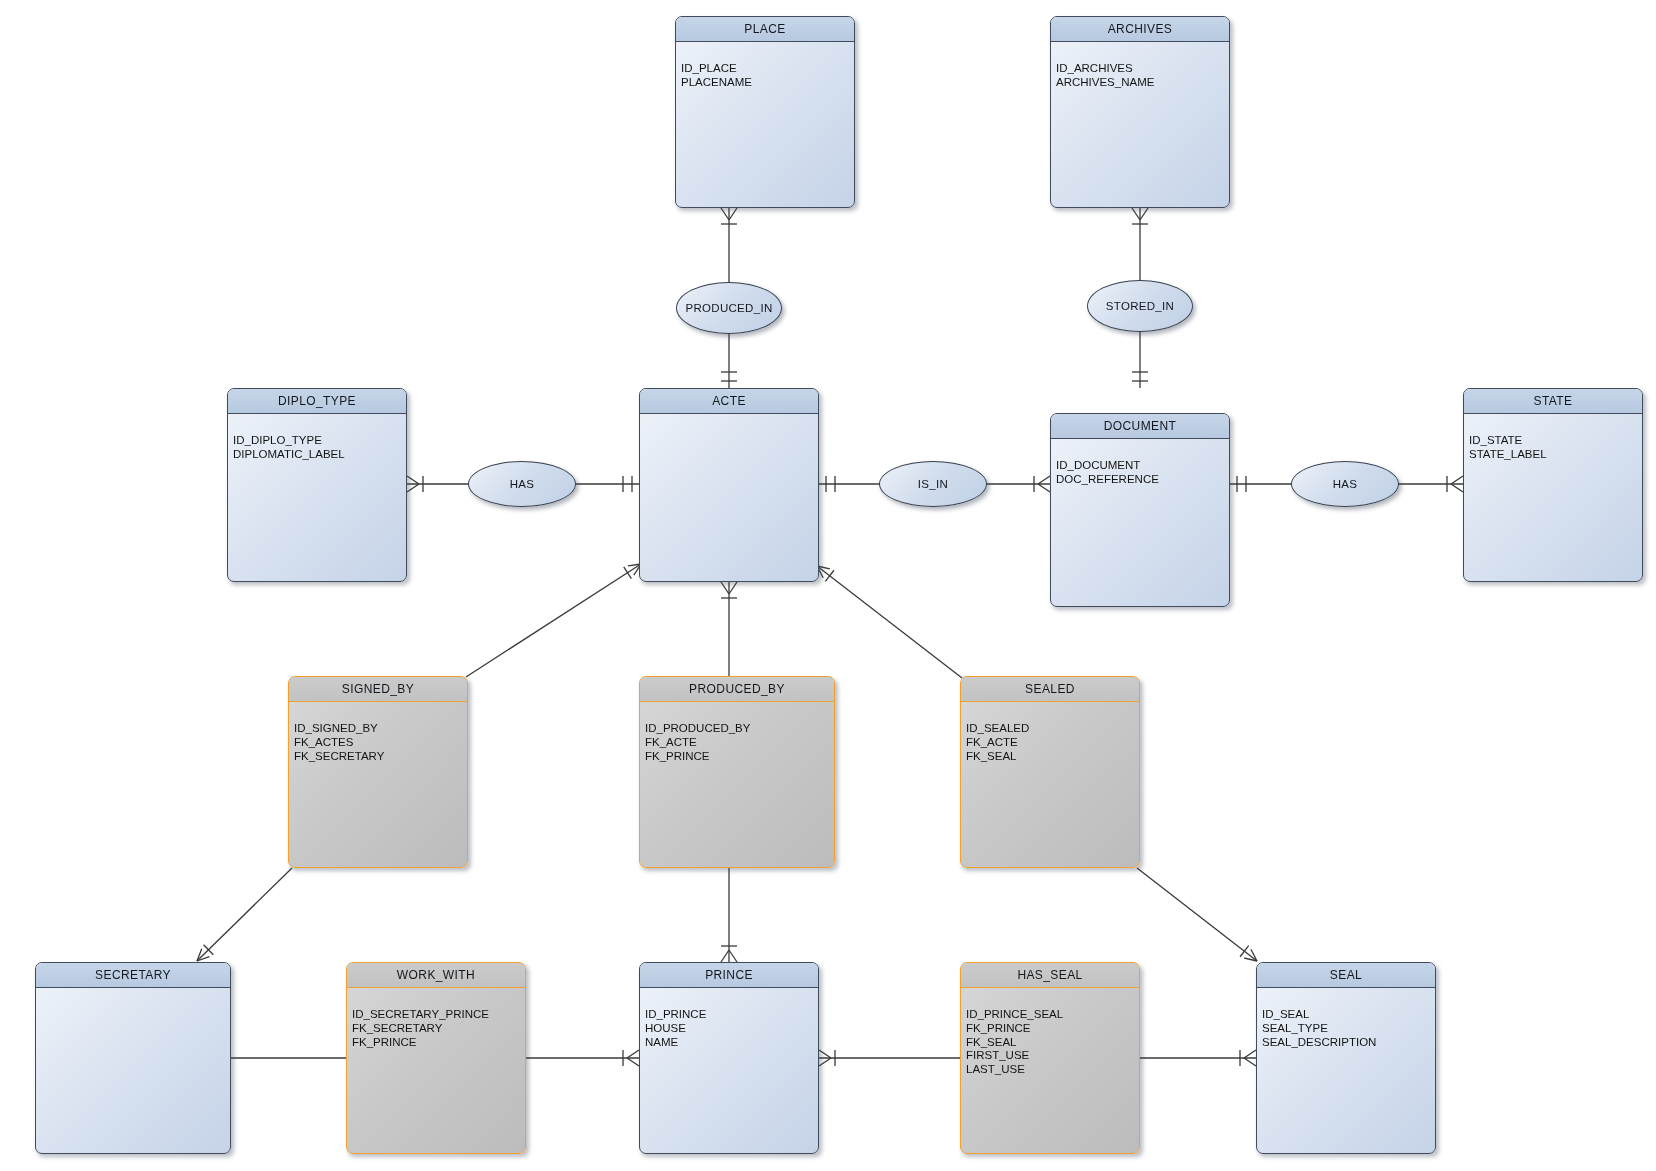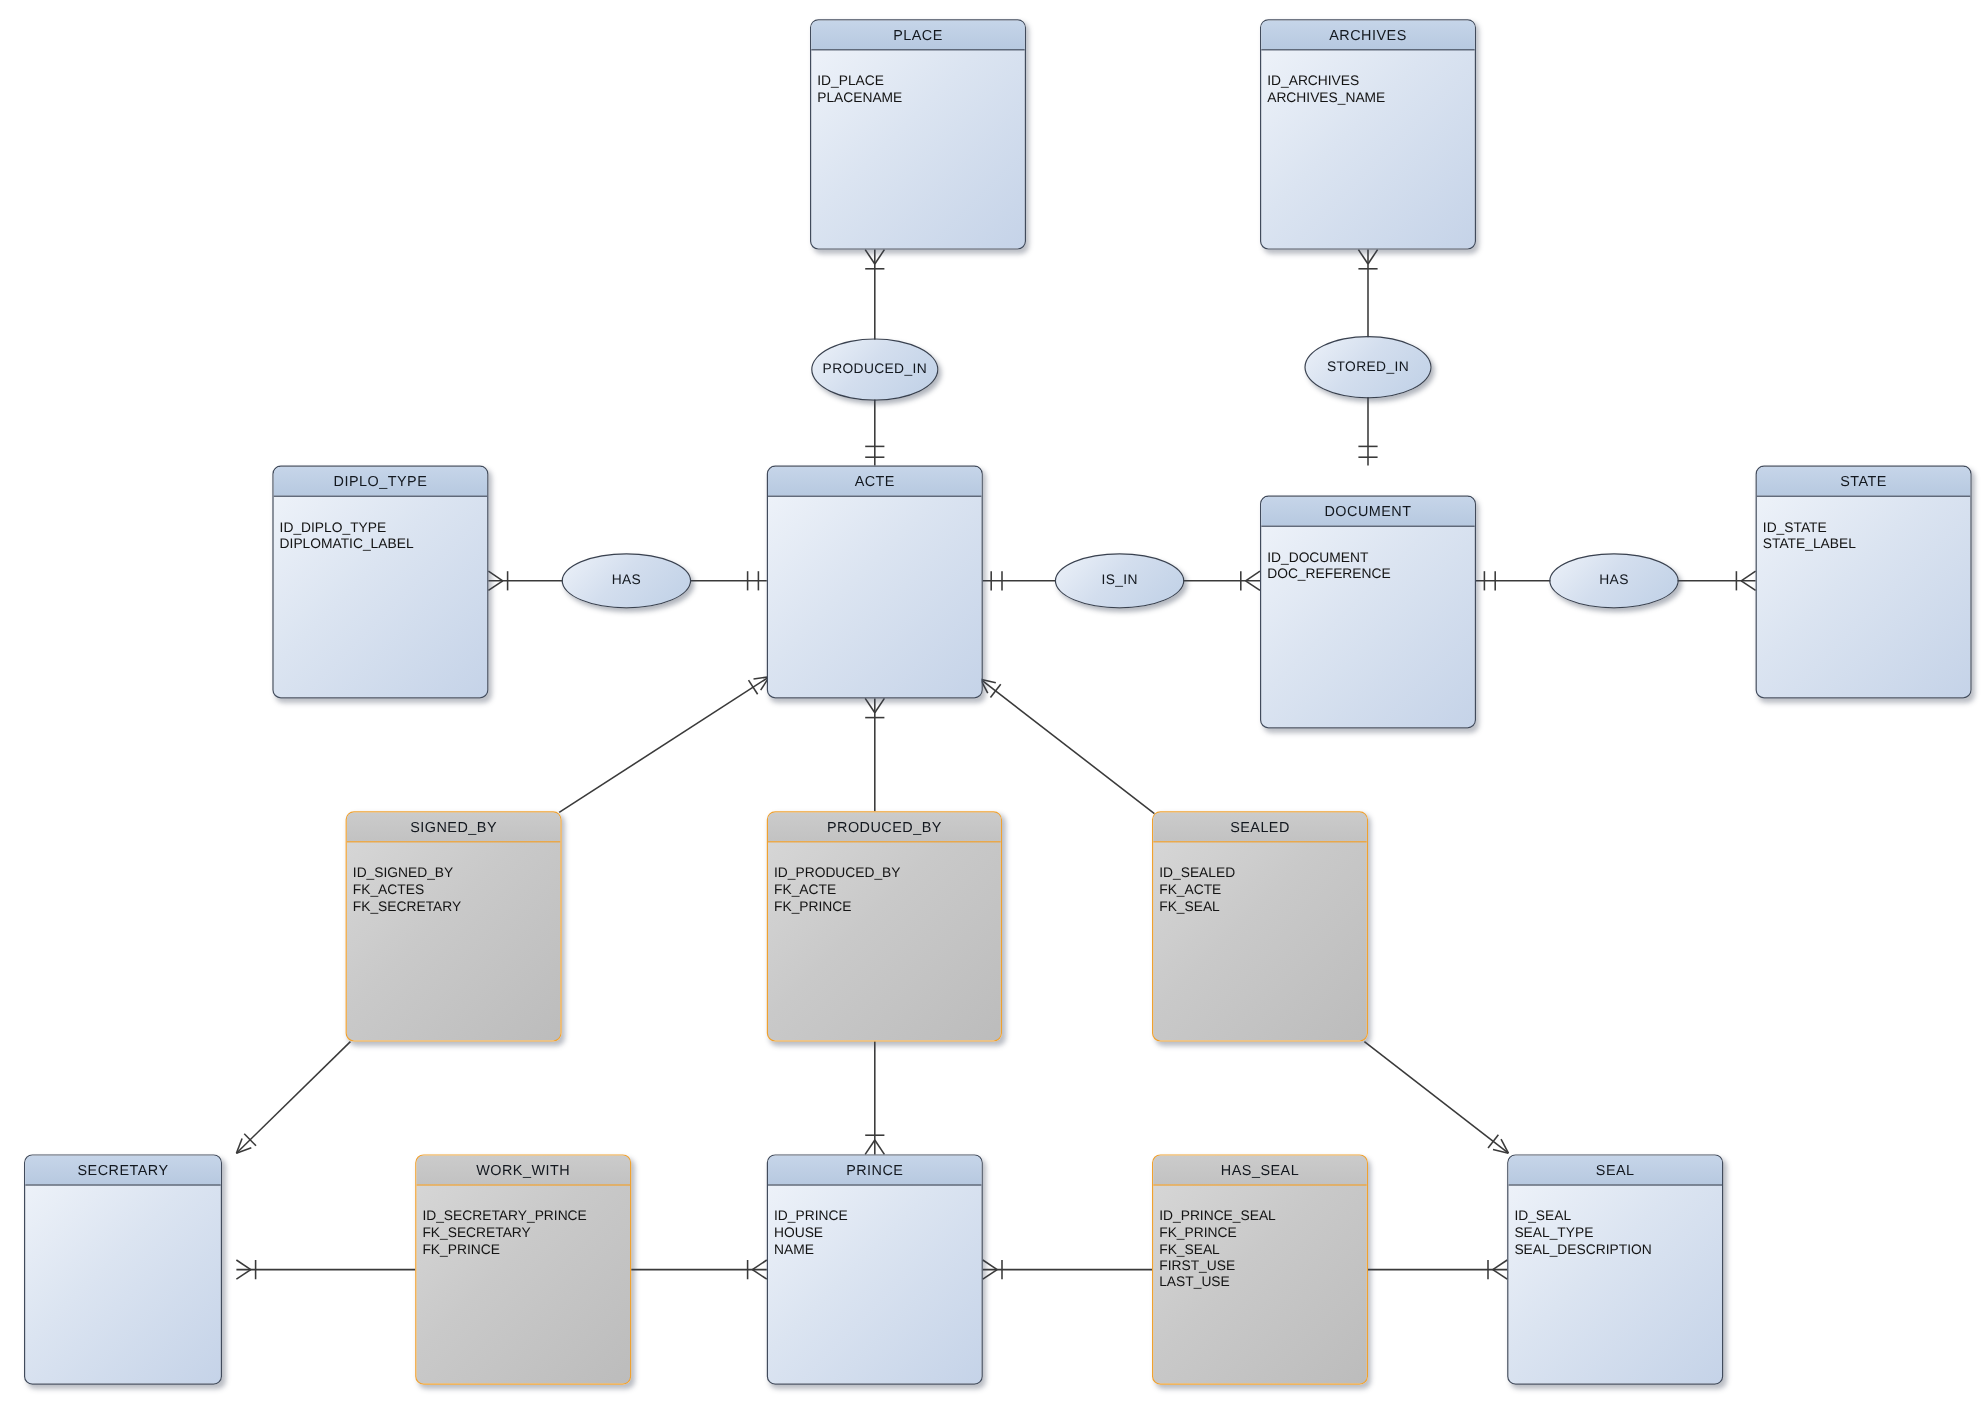--- a/index.html
+++ b/index.html
@@ -217,21 +217,21 @@
         </div>
   </div>
       <div class="entity gray" style="left: 960px; top: 676px; width: 180px; height: 192px;">
     <div class="hd">SEALED</div>
     <div class="bd">
           <div>ID_SEALED</div>
           <div>FK_ACTE</div>
           <div>FK_SEAL</div>
         </div>
   </div>
-      <div class="entity" style="left: 20px; top: 962px; width: 165px; height: 192px;">
+      <div class="entity" style="left: 35px; top: 962px; width: 196px; height: 192px;">
     <div class="hd">SECRETARY</div>
   </div>
       <div class="entity gray" style="left: 346px; top: 962px; width: 180px; height: 192px;">
     <div class="hd">WORK_WITH</div>
     <div class="bd">
           <div>ID_SECRETARY_PRINCE</div>
           <div>FK_SECRETARY</div>
           <div>FK_PRINCE</div>
         </div>
   </div>

